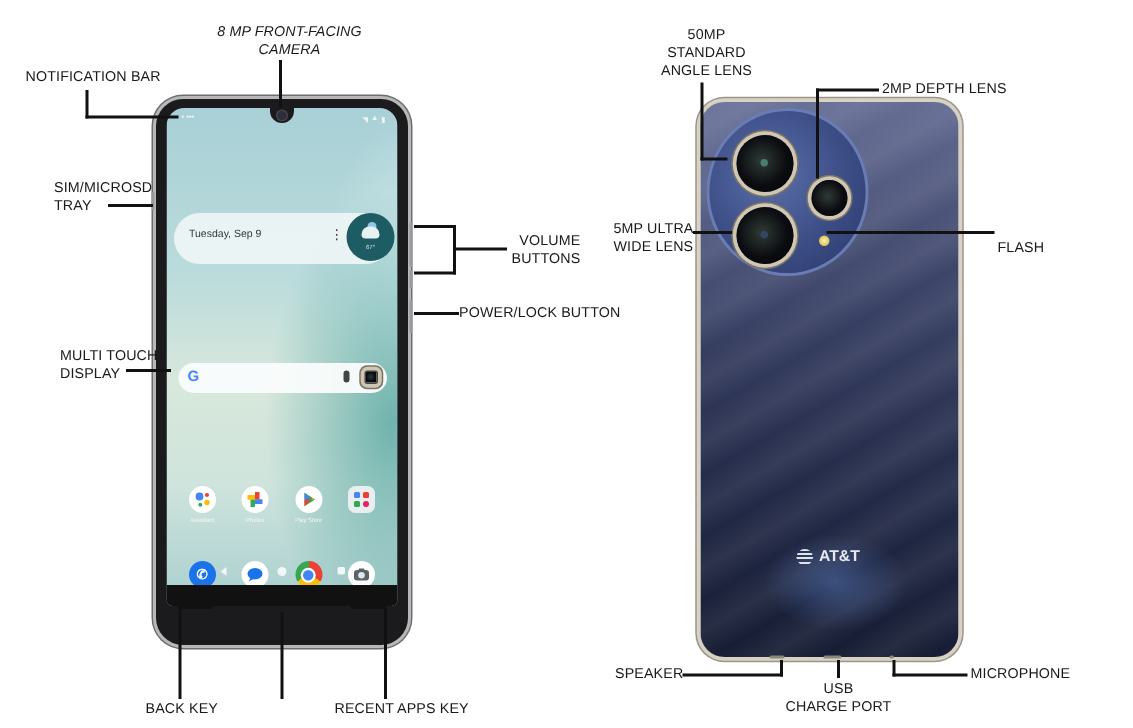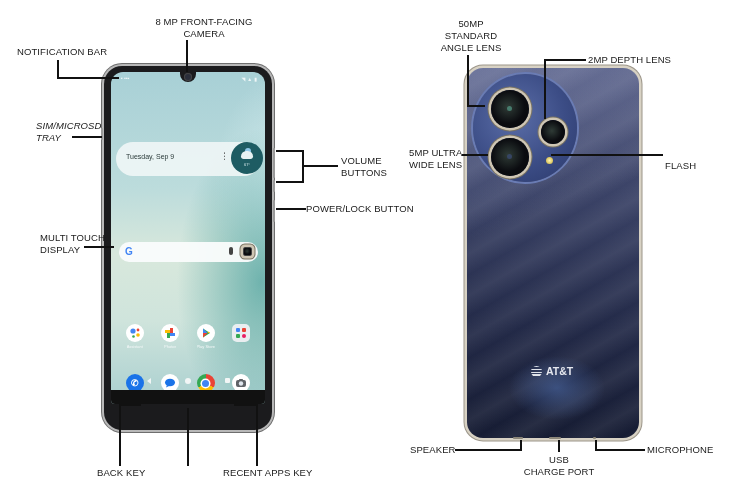--- a/index.html
+++ b/index.html
@@ -244,30 +244,30 @@
 <div class="line" style="left:302px; top:150px; width:2px; height:33px;"></div>
 <div class="line" style="left:304px; top:165px; width:34px; height:2px;"></div>
 <div class="line" style="left:276px; top:208px; width:30px; height:2px;"></div>
 <div class="line" style="left:84px; top:246px; width:30px; height:2px;"></div>
 <div class="line" style="left:119px; top:404px; width:2px; height:62px;"></div>
 <div class="line" style="left:119px; top:404px; width:22px; height:2px;"></div>
 <div class="line" style="left:187px; top:408px; width:2px; height:58px;"></div>
 <div class="line" style="left:256px; top:404px; width:2px; height:62px;"></div>
 <div class="line" style="left:234px; top:404px; width:24px; height:2px;"></div>
 
-<div class="label center" style="left:147px; top:16px; width:114px;">
+<div class="label center" style="left:136px; top:16px; width:114px;font-style:italic;">
   <div>8 MP FRONT-FACING</div>
   <div>CAMERA</div>
 </div>
 <div class="label" style="left:17px; top:46px;">NOTIFICATION BAR</div>
-<div class="label" style="left:36px; top:120px;font-style:italic;">
+<div class="label" style="left:36px; top:120px;">
   <div>SIM/MICROSD</div>
   <div>TRAY</div>
 </div>
-<div class="label" style="left:341px; top:155px;">
+<div class="label" style="left:341px; top:155px;text-align:right;">
   <div>VOLUME</div>
   <div>BUTTONS</div>
 </div>
 <div class="label" style="left:306px; top:203px;">POWER/LOCK BUTTON</div>
 <div class="label" style="left:40px; top:232px;">
   <div>MULTI TOUCH</div>
   <div>DISPLAY</div>
 </div>
 <div class="label" style="left:97px; top:467px;">BACK KEY</div>
 <div class="label" style="left:166px; top:487px;">HOME KEY</div>

